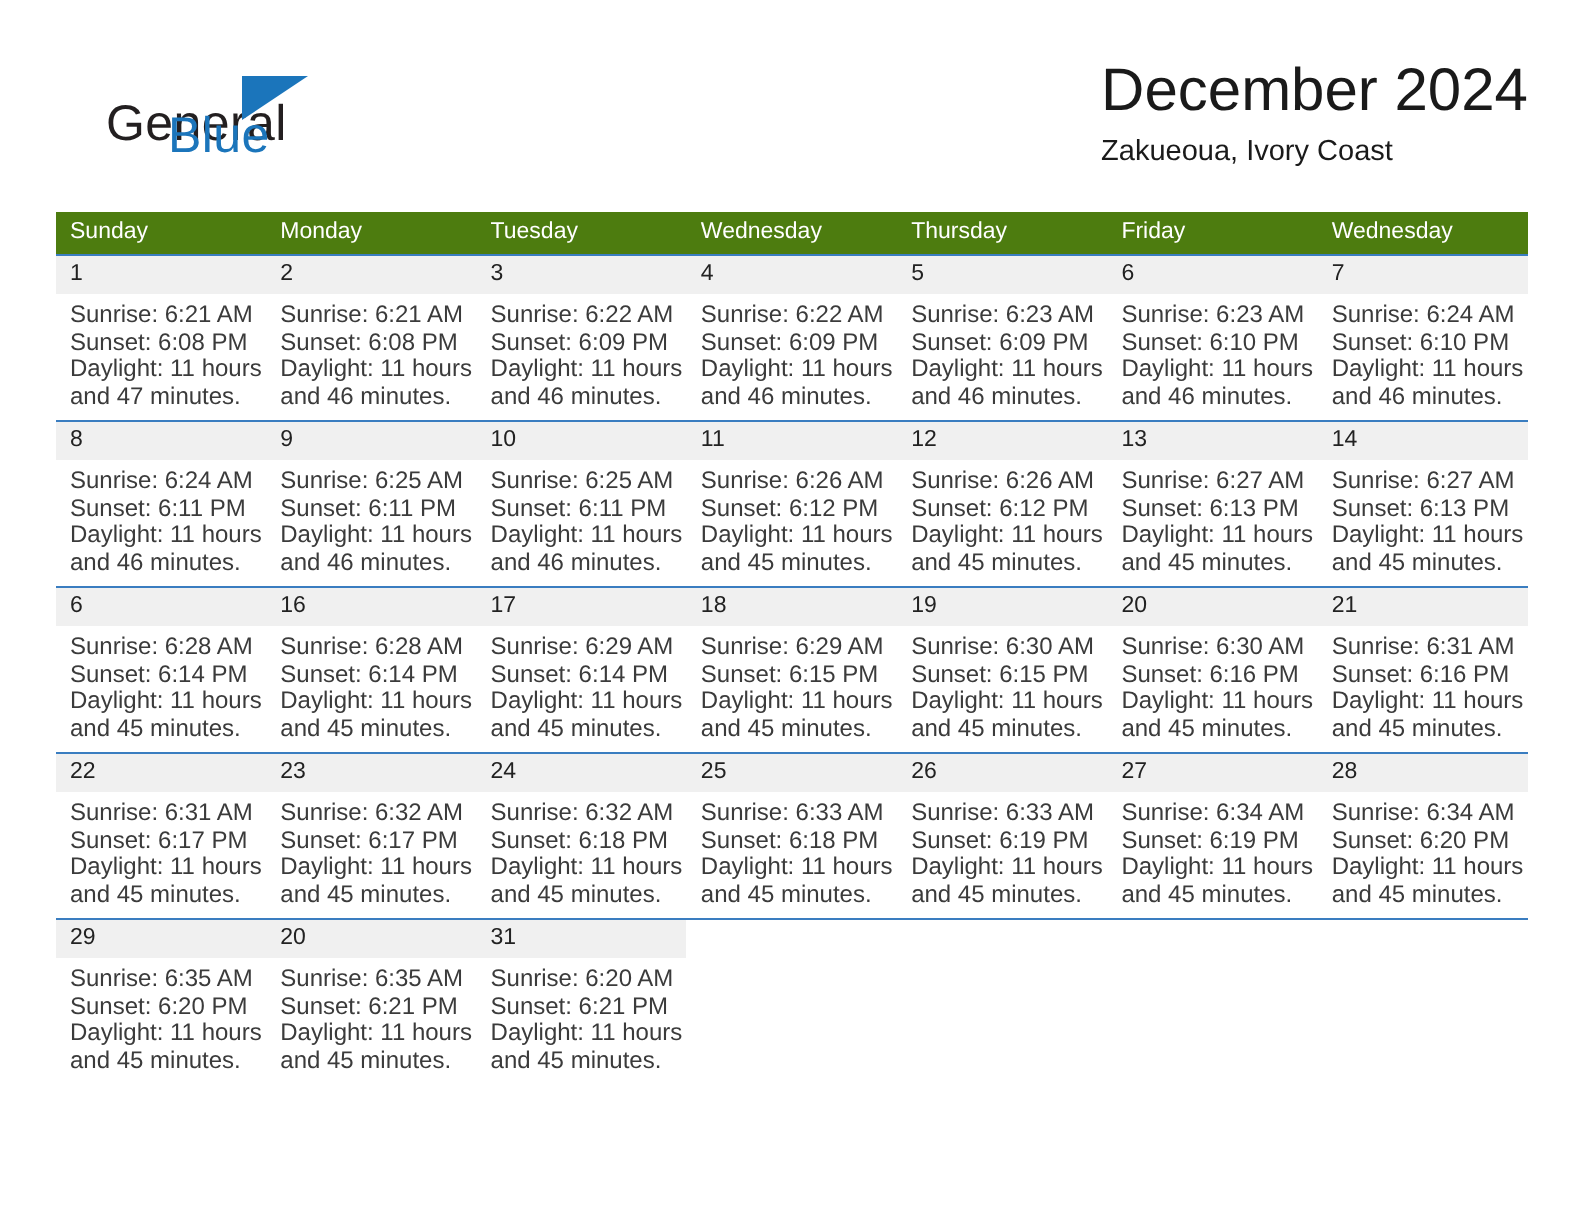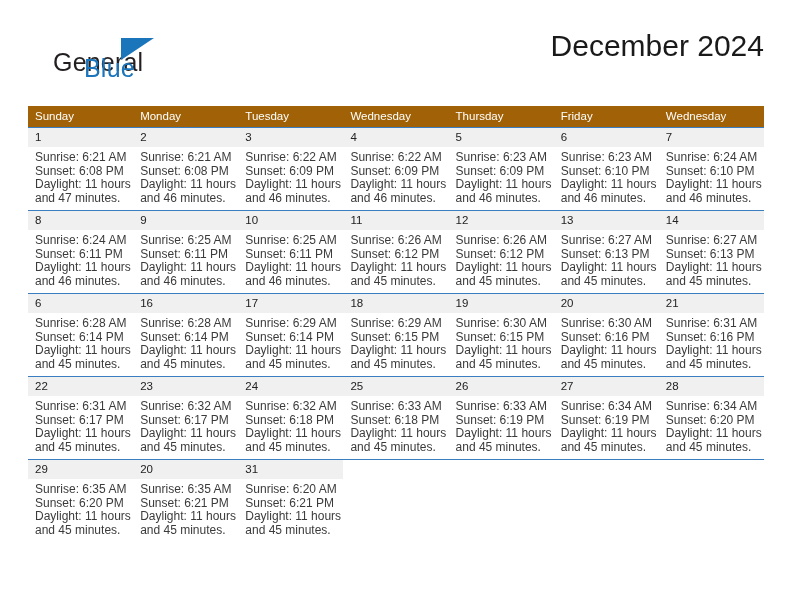--- a/index.html
+++ b/index.html
@@ -91,21 +91,21 @@
   
   .calendar {
     position: absolute;
     left: 28px;
     top: 106px;
     width: 736px;
     border-collapse: collapse;
     table-layout: fixed;
   }
   .calendar th {
-    background: #a16207;
+    background: #4d7c0f;
     color: #ffffff;
     font-size: 11.5px;
     font-weight: normal;
     text-align: left;
     padding: 4px 0 5px 7px;
     height: 11px;
     border: none;
   }
   .calendar td {
     vertical-align: top;
@@ -148,20 +148,21 @@
   <div class="header">
 
     <div class="brand">
       <span class="brand-general">General</span>
       <span class="brand-triangle"></span>
       <span class="brand-blue">Blue</span>
     </div>
 
     <div class="title-block">
       <div class="month-title">December 2024</div>
+      <div class="location-title">Zakueoua, Ivory Coast</div>
     </div>
 
   </div>
 
   <table class="calendar">
     <thead>
       <tr>
         <th>Sunday</th>
         <th>Monday</th>
         <th>Tuesday</th>

